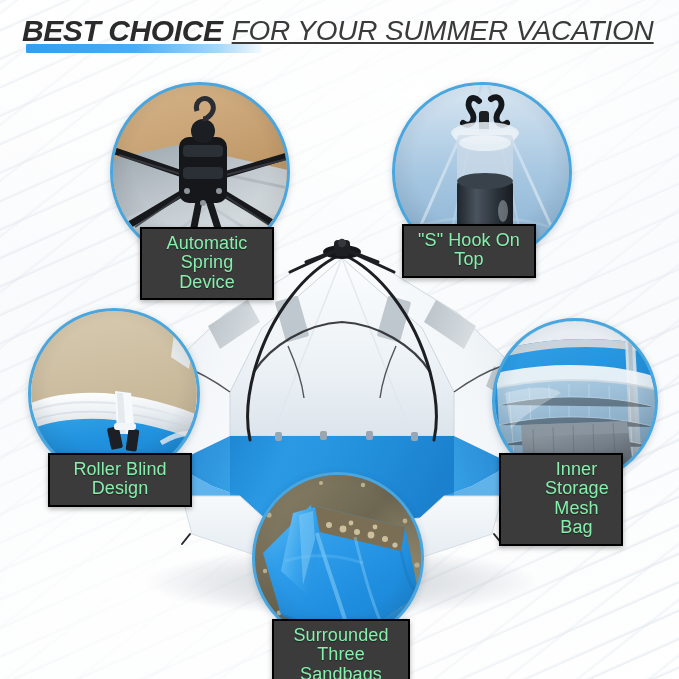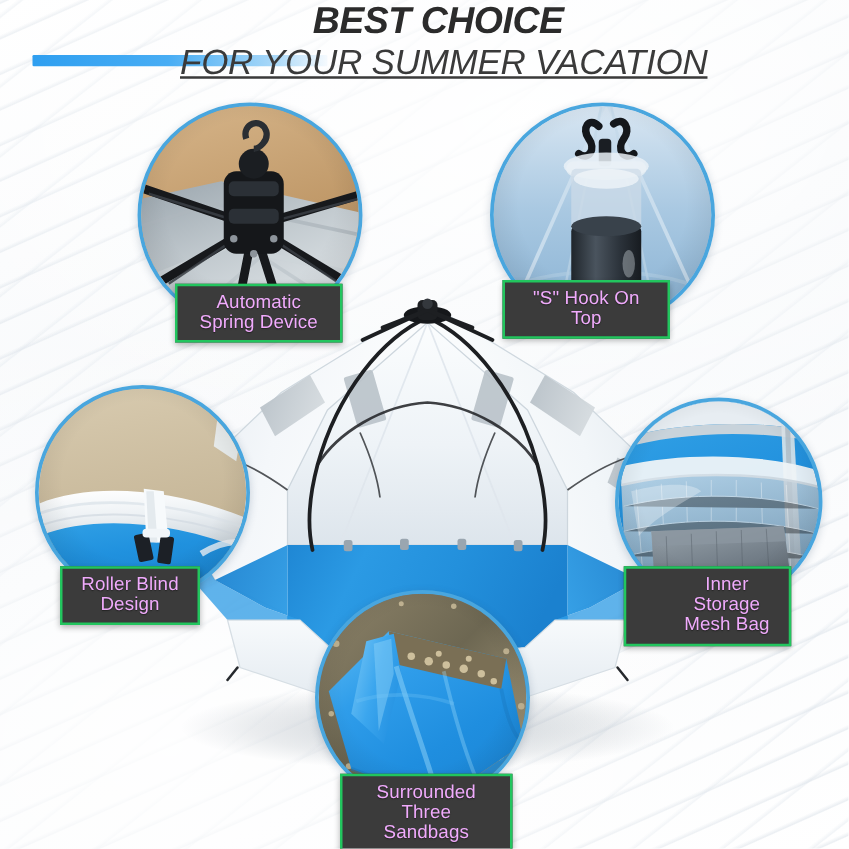--- a/index.html
+++ b/index.html
@@ -59,21 +59,20 @@
   .header {
     position: absolute;
     top: 0; left: 0;
     width: 679px;
     height: 62px;
     z-index: 30;
     display: flex;
     align-items: center;
     padding-left: 22px;
     white-space: nowrap;
-    flex-direction: column;
   }
   .header-accent {
     position: absolute;
     left: 26px;
     top: 44px;
     width: 236px;
     height: 9px;
     background: linear-gradient(90deg, #2f9ff0 0%, #48adf4 46%, #a9d8f8 82%, rgba(220,238,252,0.25) 100%);
     border-radius: 1px;
     z-index: -1;
@@ -123,26 +122,26 @@
     position: absolute;
     inset: 0;
     border-radius: 50%;
     overflow: hidden;
   }
 
   
   .caption {
     position: absolute;
     background: #3b3b3b;
-    border: 2px solid #22c55e;
-    color: #f0abfc;
+    border: 2px solid #000000;
+    color: #86efac;
     text-align: center;
     line-height: 1.08;
     padding: 5px 13px 6px 13px;
-    font-size: 15px;
+    font-size: 18px;
     font-weight: 400;
     letter-spacing: 0.1px;
     box-shadow: 0 2px 5px rgba(0,0,0,0.3);
     z-index: 22;
     white-space: pre-line;
     text-shadow: 0 1px 1px rgba(0,0,0,0.45);
   }
 
   
   
@@ -453,21 +452,21 @@
           <rect x="96" y="118" width="11" height="22" rx="2" transform="rotate(8 101 129)" fill="#1c2026"></rect>
           <rect x="83" y="112" width="22" height="7" rx="3" fill="#f2f6f9"></rect>
 
           <path d="M146,0 L166,12 L158,58 L140,46 Z" fill="#e9eef2" opacity="0.9"></path>
           <path d="M150,4 L162,12" stroke="#1d2127" stroke-width="3"></path>
           <path d="M130,132 C146,122 160,120 172,126" stroke="#eef3f7" stroke-width="5" fill="none" opacity="0.8"></path>
         </svg>
       </div>
       <div class="vignette"></div>
     </div>
-    <div class="caption" style="left:48px; top:453px; width:112px;">Roller Blind
+    <div class="caption" style="left:48px; top:453px; width:144px;">Roller Blind
 Design</div>
   </div>
 
   <div class="feature">
     <div class="circle ph-mesh" style="left:492px; top:318px; width:166px; height:166px;">
       <div class="photo">
         <svg width="166" height="166" viewBox="0 0 166 166">
           <defs>
             <linearGradient id="wallB" x1="0" y1="0" x2="0.4" y2="1">
               <stop offset="0%" stop-color="#34a4e8"></stop>
@@ -517,21 +516,21 @@
               <path d="M78,104 L80,164"></path>
             <path d="M98,103 L100,164"></path>
               <path d="M118,102 L122,164"></path>
           </g>
 
           <path d="M10,72 C40,64 60,66 66,72 C50,82 30,92 16,108 Z" fill="#ffffff" opacity="0.30"></path>
         </svg>
       </div>
       <div class="vignette"></div>
     </div>
-    <div class="caption" style="left:499px; top:453px; width:134px;padding-left:44px;">Inner Storage
+    <div class="caption" style="left:499px; top:453px; width:124px;padding-left:44px;">Inner Storage
 Mesh Bag</div>
   </div>
 
   <div class="feature">
     <div class="circle ph-sand" style="left:252px; top:472px; width:172px; height:172px;">
       <div class="photo">
         <svg width="172" height="172" viewBox="0 0 172 172">
           <defs>
             <linearGradient id="grit" x1="0" y1="0" x2="1" y2="1">
               <stop offset="0%" stop-color="#8d8369"></stop>

